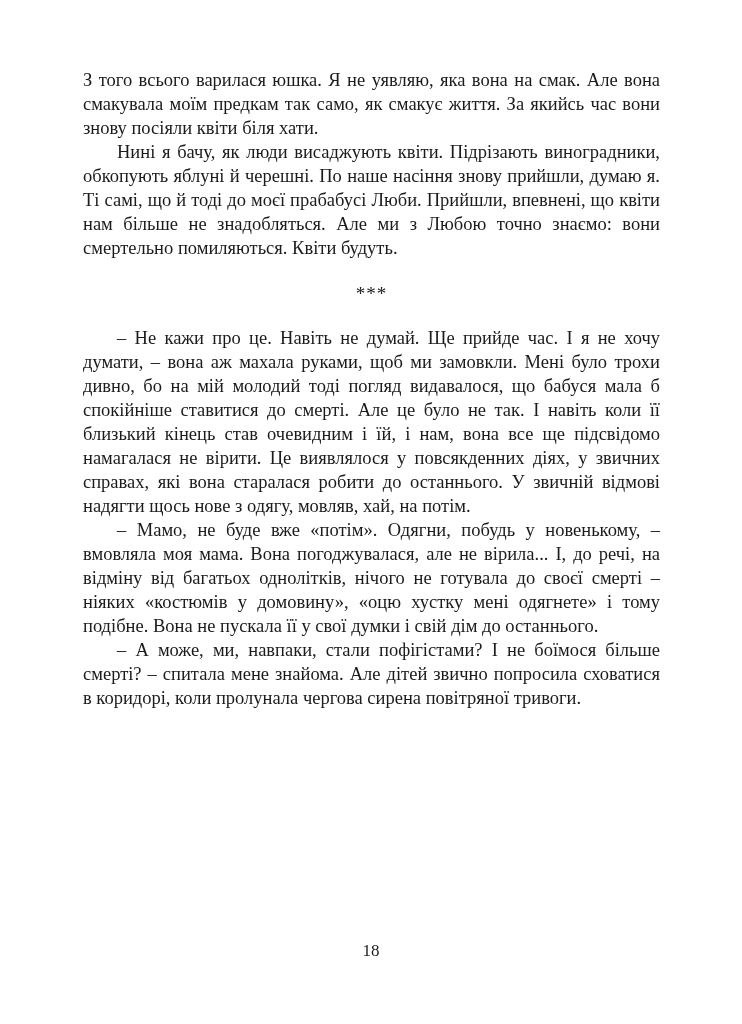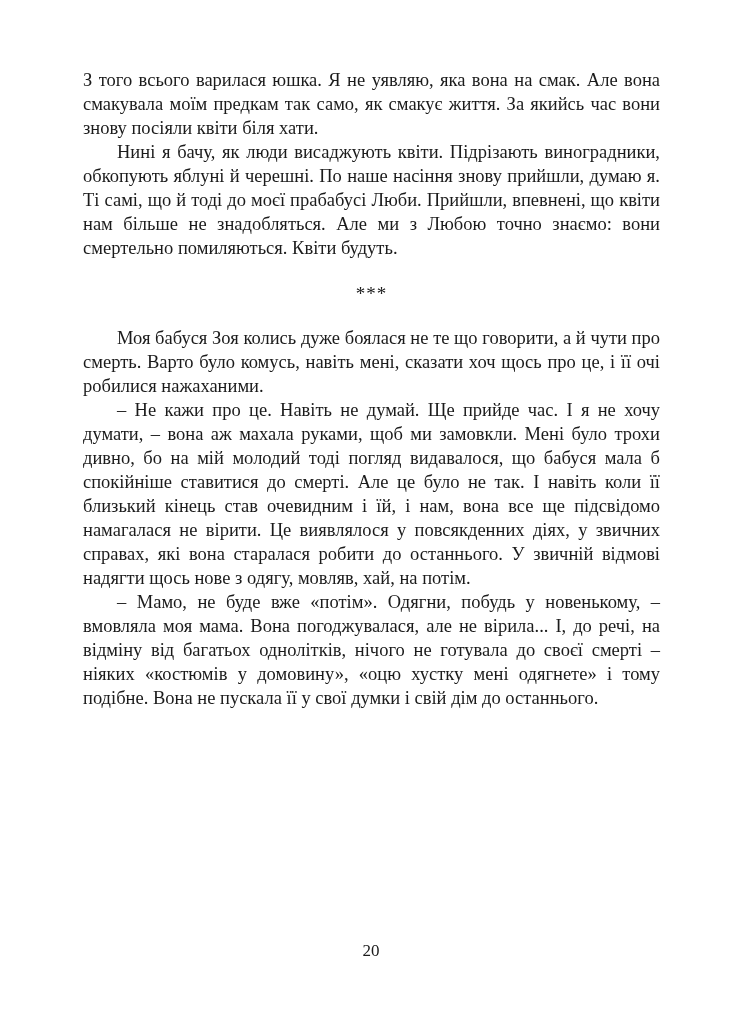--- a/index.html
+++ b/index.html
@@ -55,18 +55,18 @@
   }
 </style>
 </head>
 <body>
 
 <div class="page">
   <main class="text-block">
     <p class="para first">З того всього варилася юшка. Я не уявляю, яка вона на смак. Але вона смакувала моїм предкам так само, як смакує життя. За якийсь час вони знову посіяли квіти біля хати.</p>
     <p class="para">Нині я бачу, як люди висаджують квіти. Підрізають виноградники, обкопують яблуні й черешні. По наше насіння знову прийшли, думаю я. Ті самі, що й тоді до моєї прабабусі Люби. Прийшли, впевнені, що квіти нам більше не знадобляться. Але ми з Любою точно знаємо: вони смертельно помиляються. Квіти будуть.</p>
     <div class="separator">***</div>
-    <p class="para">Моя бабуся Зоя колись дуже боялася не те що говорити, а й чути про смерть. Варто було комусь, навіть мені, сказати хоч щось про це, і її очі робилися нажаханими.</p>
     <p class="para">– Не кажи про це. Навіть не думай. Ще прийде час. І я не хочу думати, – вона аж махала руками, щоб ми замовкли. Мені було трохи дивно, бо на мій молодий тоді погляд видавалося, що бабуся мала б спокійніше ставитися до смерті. Але це було не так. І навіть коли її близький кінець став очевидним і їй, і нам, вона все ще підсвідомо намагалася не вірити. Це виявлялося у повсякденних діях, у звичних справах, які вона старалася робити до останнього. У звичній відмові надягти щось нове з одягу, мовляв, хай, на потім.</p>
     <p class="para">– Мамо, не буде вже «потім». Одягни, побудь у новенькому, – вмовляла моя мама. Вона погоджувалася, але не вірила... І, до речі, на відміну від багатьох однолітків, нічого не готувала до своєї смерті – ніяких «костюмів у домовину», «оцю хустку мені одягнете» і тому подібне. Вона не пускала її у свої думки і свій дім до останнього.</p>
+    <p class="para">– А може, ми, навпаки, стали пофігістами? І не боїмося більше смерті? – спитала мене знайома. Але дітей звично попросила сховатися в коридорі, коли пролунала чергова сирена повітряної тривоги.</p>
   </main>
-  <div class="page-number">20</div>
+  <div class="page-number">18</div>
 </div>
 
 </body></html>

